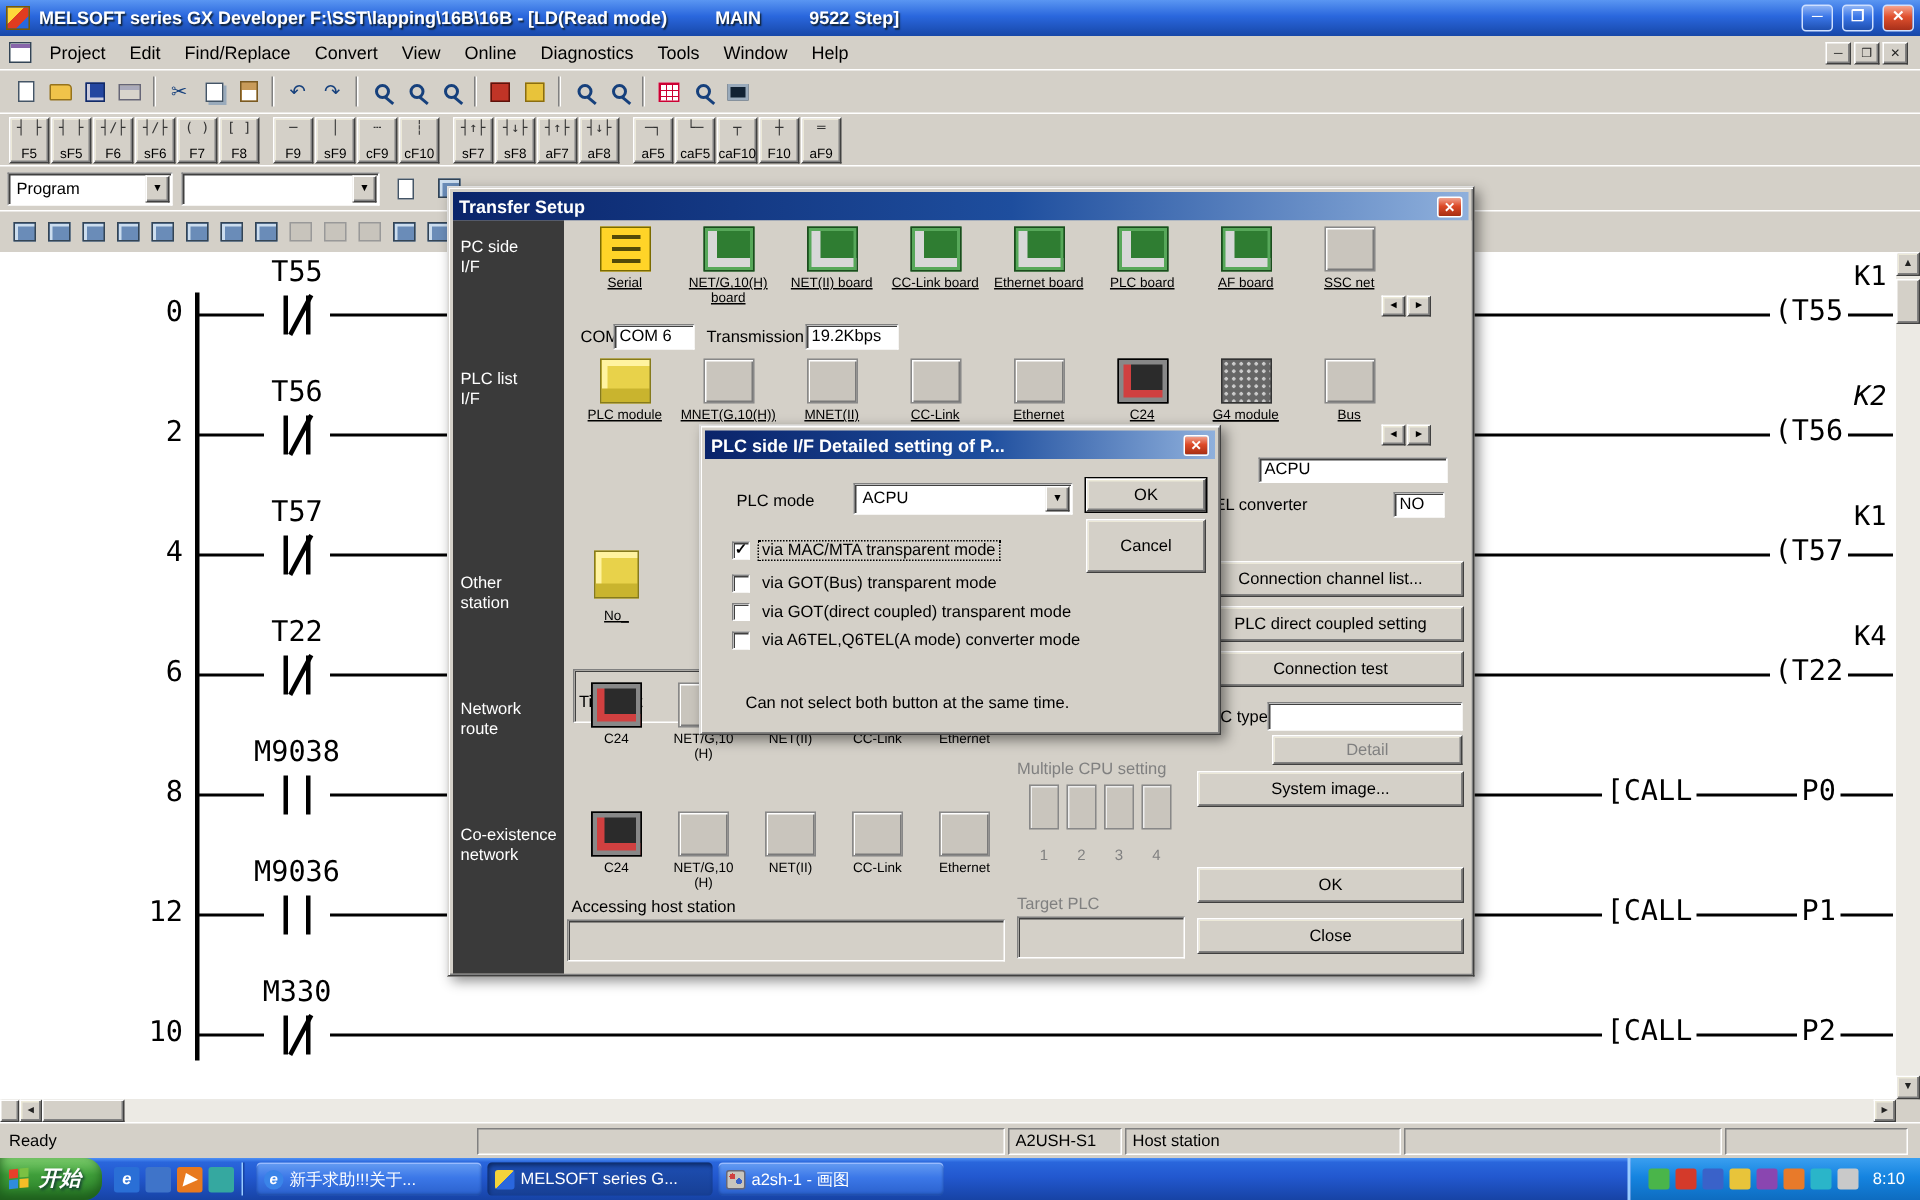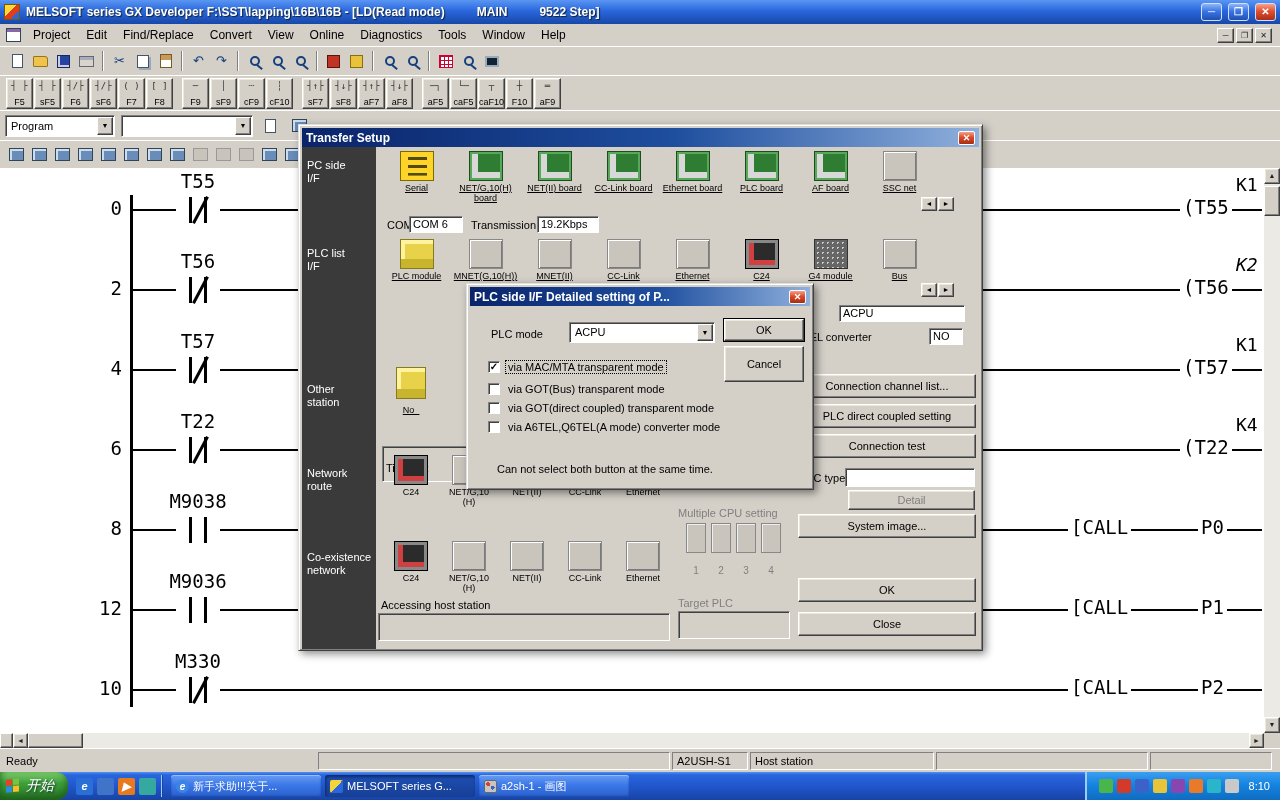--- a/index.html
+++ b/index.html
@@ -96,21 +96,21 @@
 .chk-row{position:absolute;display:flex;align-items:center;gap:6px}
 .chk-box{width:12px;height:12px;background:#fff;border:1px solid;border-color:#808080 #fff #fff #808080;box-shadow:inset 1px 1px 0 #404040;font-size:10px;line-height:10px;text-align:center;font-weight:bold;flex:none}
 .chk-label{font-size:11px;white-space:nowrap;padding:0 2px}
 .focusrect{outline:1px dotted #000}
 .note{position:absolute;font-size:11px;white-space:nowrap}
 
 #statusbar{position:absolute;left:0;top:748px;width:1280px;height:24px;background:#D4D0C8;border-top:1px solid #fff;z-index:35;font-size:11px}
 .sb-panel{position:absolute;top:3px;height:18px;border:1px solid;border-color:#808080 #fff #fff #808080;padding:2px 4px;white-space:nowrap;overflow:hidden}
 
 #taskbar{position:absolute;left:0;top:772px;width:1280px;height:28px;background:linear-gradient(180deg,#4f91f5 0%,#2a66dc 10%,#2258cf 45%,#1743a5 100%);z-index:40;display:flex;align-items:center}
-#start-btn{height:28px;background:linear-gradient(180deg,#7fd06f 0%,#3f9e3a 40%,#2a7d28 100%);border-radius:0 12px 12px 0;display:flex;align-items:center;gap:5px;padding:0 14px 0 6px;color:#fff;font-weight:normal;font-style:italic;font-size:14px;text-shadow:1px 1px 2px #133;box-shadow:inset 0 -4px 8px #1d5c1b;flex:none}
+#start-btn{height:28px;background:linear-gradient(180deg,#7fd06f 0%,#3f9e3a 40%,#2a7d28 100%);border-radius:0 12px 12px 0;display:flex;align-items:center;gap:5px;padding:0 14px 0 6px;color:#fff;font-weight:bold;font-style:italic;font-size:14px;text-shadow:1px 1px 2px #133;box-shadow:inset 0 -4px 8px #1d5c1b;flex:none}
 .flag{width:15px;height:15px;display:grid;grid-template-columns:6px 6px;grid-template-rows:6px 6px;gap:1px;transform:skewY(-6deg)}
 .flag span:nth-child(1){background:#e8402a}.flag span:nth-child(2){background:#7bc143}.flag span:nth-child(3){background:#2f8cde}.flag span:nth-child(4){background:#f5bd27}
 #quick-launch{display:flex;gap:4px;margin-left:8px;align-items:center}
 .ql-ico{width:17px;height:17px;border-radius:2px;font-size:11px;color:#fff;text-align:center;line-height:16px;font-weight:bold;font-style:italic}
 .tb-sep{width:1px;height:22px;background:#9cf;margin:0 5px;box-shadow:1px 0 0 #1743a5}
 #task-area{display:flex;align-items:center}
 .task-btn{width:150px;height:22px;margin-left:4px;border-radius:3px;background:linear-gradient(180deg,#669df2,#3c78e8 45%,#2a60cc);box-shadow:inset 0 1px 0 #9bf,inset 0 -1px 2px #1c48a0;display:flex;align-items:center;gap:4px;padding:0 5px;color:#fff;font-size:11px}
 .task-btn.active{background:linear-gradient(180deg,#1e4fb4,#173f94);box-shadow:inset 1px 2px 3px #0d2a66}
 .task-label{white-space:nowrap;overflow:hidden;text-overflow:ellipsis}
 .task-ico{width:13px;height:13px;flex:none;border-radius:2px}

